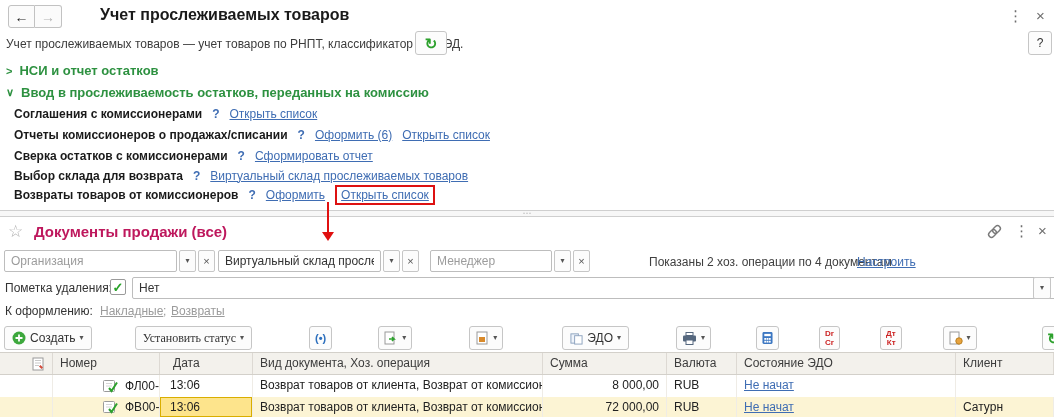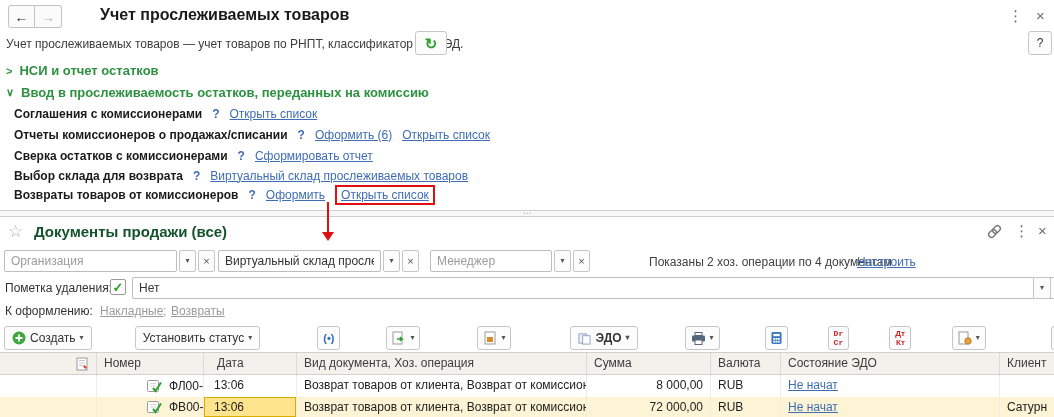--- a/index.html
+++ b/index.html
@@ -23,21 +23,21 @@
   .navbtn.second{border-radius:0 3px 3px 0;border-left:none;color:#b5b5b5;}
   .winbtn{color:#6e6e6e;font-size:15px;cursor:pointer;background:none;border:none;line-height:1;}
   .section-hdr{display:flex;align-items:center;gap:7px;font-weight:bold;font-size:13px;color:#2d9140;cursor:pointer;}
   .section-chevron{font-size:11px;font-weight:bold;color:#2d9140;}
   .feat{position:absolute;left:14px;display:flex;align-items:center;gap:10px;font-size:12px;height:17px;}
   .feat-label{font-weight:bold;color:#1a1a1a;white-space:nowrap;}
   .red-box{display:inline-block;border:2px solid #dd1111;padding:1px 4px;}
   .splitter{position:absolute;left:0;top:210px;width:1054px;height:7px;background:#f7f7f7;border-top:1px solid #cfcfcf;border-bottom:1px solid #cfcfcf;text-align:center;color:#999;font-size:9px;line-height:4px;cursor:row-resize;}
   .red-arrow-line{position:absolute;left:327px;top:202px;width:2px;height:30px;background:#e01010;}
   .red-arrow-head{position:absolute;left:322px;top:232px;width:0;height:0;border-left:6px solid transparent;border-right:6px solid transparent;border-top:9px solid #e01010;}
-  .tgrid{display:grid;grid-template-columns:53px 107px 93px 290px 124px 70px 219px 98px;padding-left:44px;}
+  .tgrid{display:grid;grid-template-columns:53px 107px 93px 290px 124px 70px 219px 98px;}
   .thead{position:absolute;top:352px;left:0;width:1054px;height:23px;background:#f3f1ec;border-top:1px solid #d3d0ca;border-bottom:1px solid #d3d0ca;}
   .thead .cell{font-size:12px;color:#3c3c3c;padding-left:7px;line-height:21px;border-right:1px solid #ddd9d3;white-space:nowrap;overflow:hidden;}
   .trow{position:absolute;left:0;width:1054px;height:22px;cursor:pointer;}
   .trow .cell{line-height:21px;padding-left:7px;border-right:1px solid #efece6;white-space:nowrap;overflow:hidden;font-size:12px;color:#222;}
   .trow.selected{background:#fcf4d4;}
   .cell.num{padding-left:0;display:flex;align-items:center;}
   .cell.amount{text-align:right;padding-right:7px;padding-left:0;}
   .cell.datecell.hl{background:#fde48c;box-shadow:inset 0 0 0 1px #d9ae00;}
   .docicon{margin-left:50px;margin-right:7px;flex:0 0 auto;}
   .toolbar{position:absolute;top:326px;left:0;width:1054px;height:24px;display:flex;align-items:center;gap:35px;}
@@ -100,21 +100,21 @@
     <span class="qmark">?</span>
     <a class="lnk">Оформить</a>
     <span class="red-box"><a class="lnk">Открыть список</a></span>
   </div>
 
   <div class="splitter"><span>⋯</span></div>
   <div class="red-arrow-line"></div>
   <div class="red-arrow-head"></div>
 
   <span class="abs" style="left:8px;top:221px;font-size:17px;color:#b2b2b2;cursor:pointer;">☆</span>
-  <div class="abs" style="left:34px;top:223px;font-size:15px;font-weight:bold;color:#14532d;">Документы продажи (все)</div>
+  <div class="abs" style="left:34px;top:223px;font-size:15px;font-weight:bold;color:#be185d;">Документы продажи (все)</div>
   <span class="abs" style="left:986px;top:223px;cursor:pointer;">
     <svg width="17" height="17" viewBox="0 0 18 18">
         <g transform="rotate(-45 9 9)" fill="none" stroke="#7a7a7a" stroke-width="1.5">
           <rect x="1.5" y="6" width="9" height="6" rx="3"></rect>
           <rect x="7.5" y="6" width="9" height="6" rx="3"></rect>
         </g>
       </svg>
   </span>
   <span class="abs winbtn" style="left:1014px;top:223px;">⋮</span>
   <span class="abs winbtn" style="left:1038px;top:223px;">×</span>
@@ -156,42 +156,42 @@
 
   <div class="toolbar">
     <span class="btn" style="margin-left:4px;">
       <svg width="14" height="14" viewBox="0 0 14 14">
           <circle cx="7" cy="7" r="6.5" fill="#3da83d"></circle>
           <path d="M7 3.5v7M3.5 7h7" stroke="#fff" stroke-width="1.8"></path>
         </svg>
       <span>Создать</span>
       <span class="caret">▾</span>
     </span>
-    <span class="btn" style="margin-left:8px;">
+    <span class="btn" style="margin-left:8px;font-family:Liberation Serif, serif;">
       <span>Установить статус</span>
       <span class="caret">▾</span>
     </span>
     <span class="btn iconbtn" style="margin-left:22px;width:31px;">
         <span style="color:#2c6fbd;font-weight:bold;font-size:11px;">(•)</span>
       </span>
     <span class="btn iconbtn" style="margin-left:11px;">
       <svg width="14" height="14" viewBox="0 0 14 14">
           <rect x="1" y="1" width="9" height="12" fill="#fff" stroke="#9a9a9a"></rect>
           <path d="M5 8h5l-2-2m2 2l-2 2" stroke="#2da12d" stroke-width="1.6" fill="none"></path>
         </svg>
       <span class="caret">▾</span>
     </span>
     <span class="btn iconbtn" style="margin-left:22px;">
       <svg width="14" height="14" viewBox="0 0 14 14">
           <rect x="2" y="1" width="10" height="12" fill="#fff" stroke="#9a9a9a"></rect>
           <rect x="4" y="6" width="6" height="5" fill="#d98a2b"></rect>
         </svg>
       <span class="caret">▾</span>
     </span>
-    <span class="btn" style="margin-left:24px;font-weight:bold;">
+    <span class="btn" style="margin-left:24px;">
       <svg width="13" height="13" viewBox="0 0 14 14">
           <rect x="1" y="2" width="8" height="10" fill="#eef3fa" stroke="#8aa0bd"></rect>
           <rect x="5" y="4" width="8" height="9" fill="#fff" stroke="#8aa0bd"></rect>
         </svg>
       <span>ЭДО</span>
       <span class="caret">▾</span>
     </span>
     <span class="btn iconbtn" style="margin-left:12px;">
       <svg width="15" height="13" viewBox="0 0 15 13">
           <rect x="4" y="0.5" width="7" height="3" fill="#fff" stroke="#55677e"></rect>
@@ -207,21 +207,21 @@
           <g fill="#fff">
             <rect x="2.5" y="7" width="2" height="2"></rect>
             <rect x="5" y="7" width="2" height="2"></rect>
             <rect x="7.5" y="7" width="2" height="2"></rect>
             <rect x="2.5" y="10" width="2" height="2"></rect>
             <rect x="5" y="10" width="2" height="2"></rect>
             <rect x="7.5" y="10" width="2" height="2"></rect>
           </g>
         </svg>
     </span>
-    <span class="btn iconbtn" style="margin-left:5px;width:23px;font-family:Liberation Mono, monospace;">
+    <span class="btn iconbtn" style="margin-left:5px;width:23px;">
         <span class="drcr"><span>Dr</span><span class="b">Cr</span></span>
       </span>
     <span class="btn iconbtn" style="margin-left:5px;width:23px;">
         <span class="drcr"><span>Дт</span><span class="b">Кт</span></span>
       </span>
     <span class="btn iconbtn" style="margin-left:6px;">
       <svg width="14" height="14" viewBox="0 0 14 14">
           <rect x="1" y="1" width="9" height="12" fill="#fff" stroke="#9a9a9a"></rect>
           <circle cx="10" cy="10" r="3.2" fill="#e8a33d" stroke="#b97f22"></circle>
         </svg>

